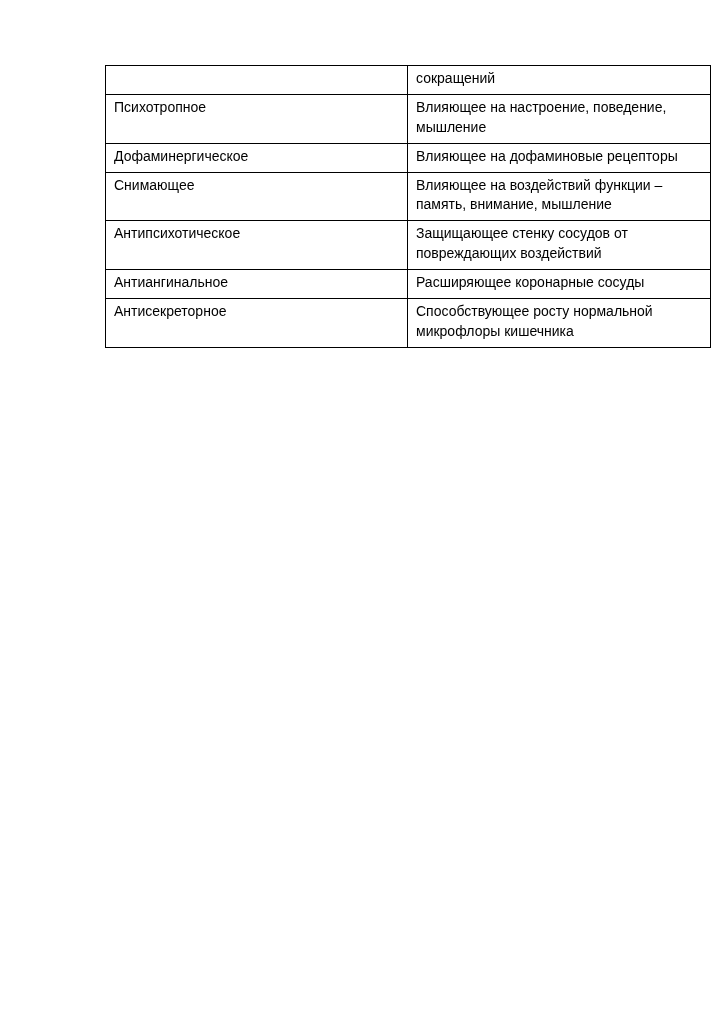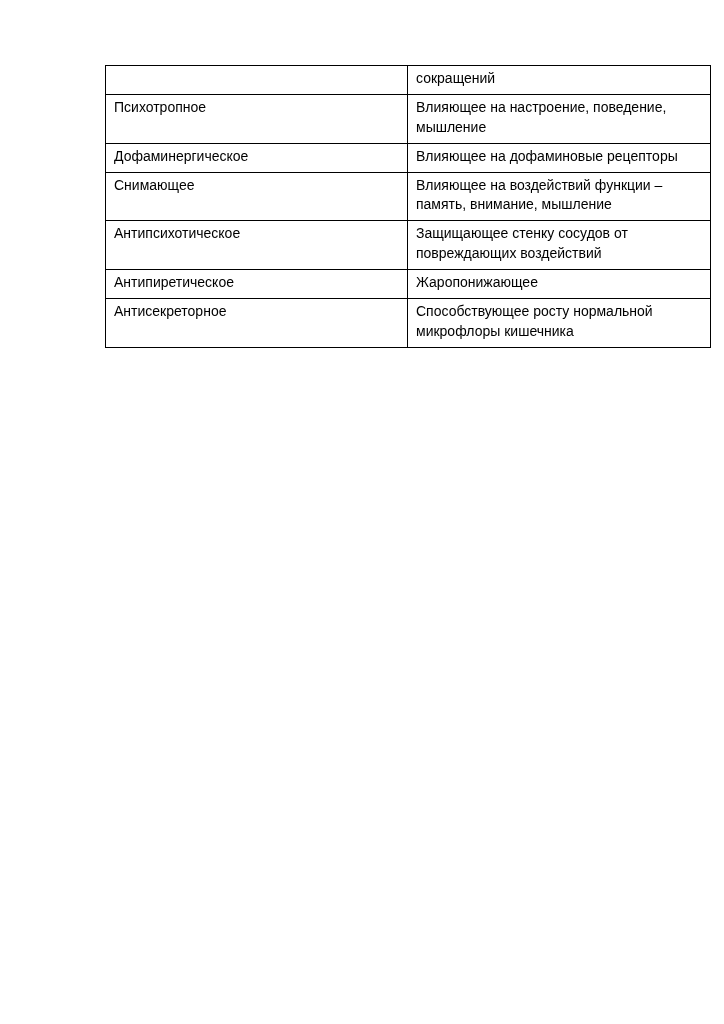--- a/index.html
+++ b/index.html
@@ -57,22 +57,22 @@
       </tr>
       <tr>
         <td class="col-left">Снимающее</td>
         <td class="col-right">Влияющее на воздействий функции – память, внимание, мышление</td>
       </tr>
       <tr>
         <td class="col-left">Антипсихотическое</td>
         <td class="col-right">Защищающее стенку сосудов от повреждающих воздействий</td>
       </tr>
       <tr>
-        <td class="col-left">Антипиретическое</td>
-        <td class="col-right">Жаропонижающее</td>
+        <td class="col-left">Антиангинальное</td>
+        <td class="col-right">Расширяющее коронарные сосуды</td>
       </tr>
       <tr>
         <td class="col-left">Антисекреторное</td>
         <td class="col-right">Способствующее росту нормальной микрофлоры кишечника</td>
       </tr>
     </tbody>
   </table>
 </div>
 
 </body></html>

